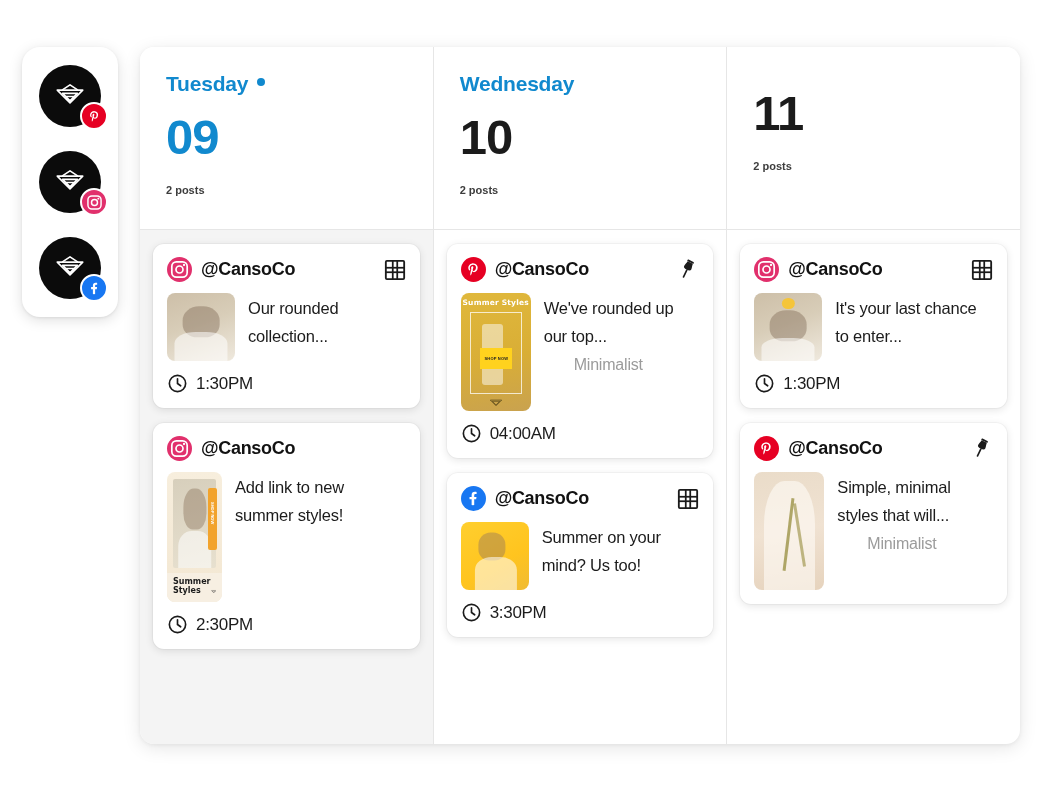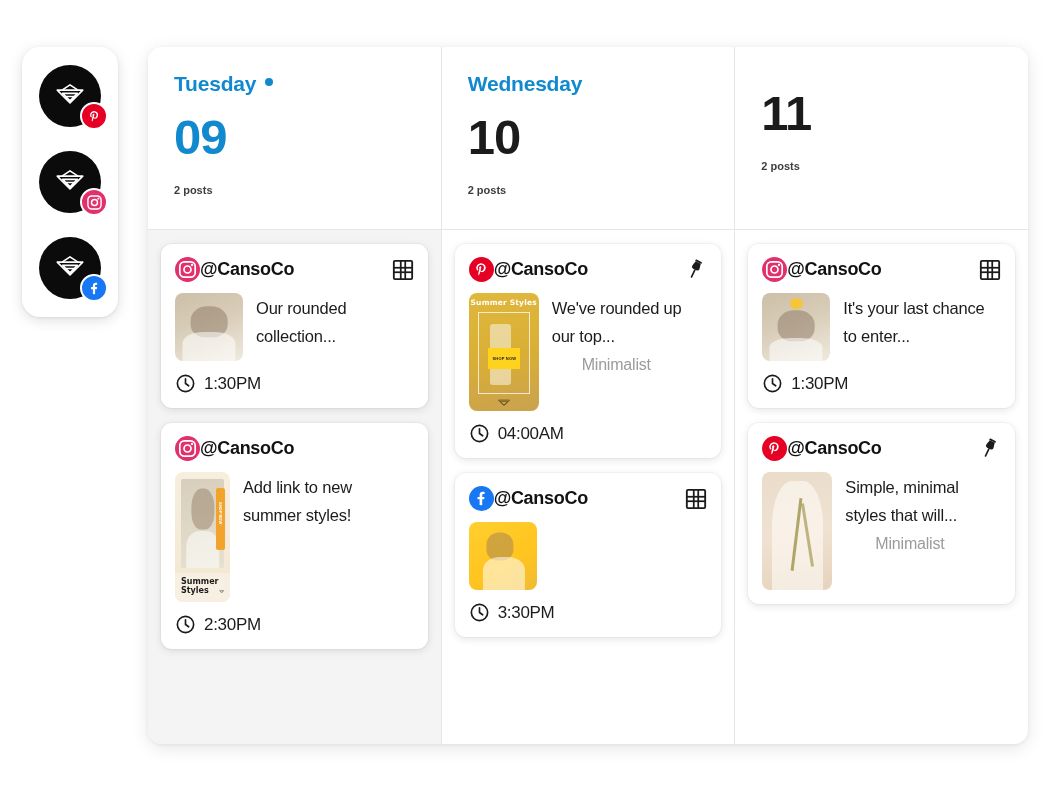--- a/index.html
+++ b/index.html
@@ -30,21 +30,21 @@
   }
   .acct-badge {
     position: absolute; right: -7px; bottom: -3px;
     width: 28px; height: 28px; border-radius: 50%;
     border: 2.5px solid #ffffff;
     display: flex; align-items: center; justify-content: center;
   }
 
   
   .panel {
-    position: absolute; left: 148px; top: 47px;
+    position: absolute; left: 140px; top: 47px;
     width: 880px; height: 697px;
     background: #ffffff;
     border-radius: 14px;
     box-shadow: 0 4px 18px rgba(0,0,0,0.10), 0 1px 4px rgba(0,0,0,0.06);
     display: flex;
     overflow: hidden;
   }
   .col { flex: 1 1 0; display: flex; flex-direction: column; min-width: 0; }
   .col + .col { border-left: 1px solid #e6e6e6; }
 
@@ -75,21 +75,21 @@
   .col-body.is-today { background: #f4f4f4; }
 
   
   .card {
     background: #ffffff;
     border-radius: 11px;
     box-shadow: 0 2px 8px rgba(0,0,0,0.11), 0 0 0 1px rgba(0,0,0,0.03);
     padding: 13px 14px 14px 14px;
     margin-bottom: 15px;
   }
-  .card-top { display: flex; align-items: center; }
+  .card-top { display: flex; align-items: center; gap: 9px; }
   .net-icon {
     width: 25px; height: 25px; border-radius: 50%;
     flex: 0 0 25px;
     display: flex; align-items: center; justify-content: center;
   }
   .handle {
     font-size: 18px; font-weight: bold; color: #121212;
     letter-spacing: -0.3px; flex: 1; white-space: nowrap;
   }
   .type-icon { flex: 0 0 auto; display: flex; align-items: center; }
@@ -412,20 +412,23 @@
                   </g>
                 </svg>
               </div>
             </div>
             <div class="card-mid">
               <div class="thumb sq">
                 <div class="ph ph-d"></div>
                 <div class="ph-face" style="left:46%;top:36%;width:40%;height:40%;background:rgba(150,120,92,.45)"></div>
                 <div class="ph-body" style="width:62%;height:48%;left:52%"></div>
               </div>
+              <div class="card-text">
+                <div class="caption">Summer on your mind? Us too!</div>
+              </div>
             </div>
             <div class="card-bot">
               <span style="display: flex;">
                 <svg width="21" height="21" viewBox="0 0 24 24" aria-hidden="true">
                   <circle cx="12" cy="12" r="9.3" fill="none" stroke="#1b1b1b" stroke-width="1.9"></circle>
                   <path d="M12 6.6V12l3.6 2.6" fill="none" stroke="#1b1b1b" stroke-width="1.9" stroke-linecap="round"></path>
                 </svg>
               </span>
               <span class="time">3:30PM</span>
             </div>

